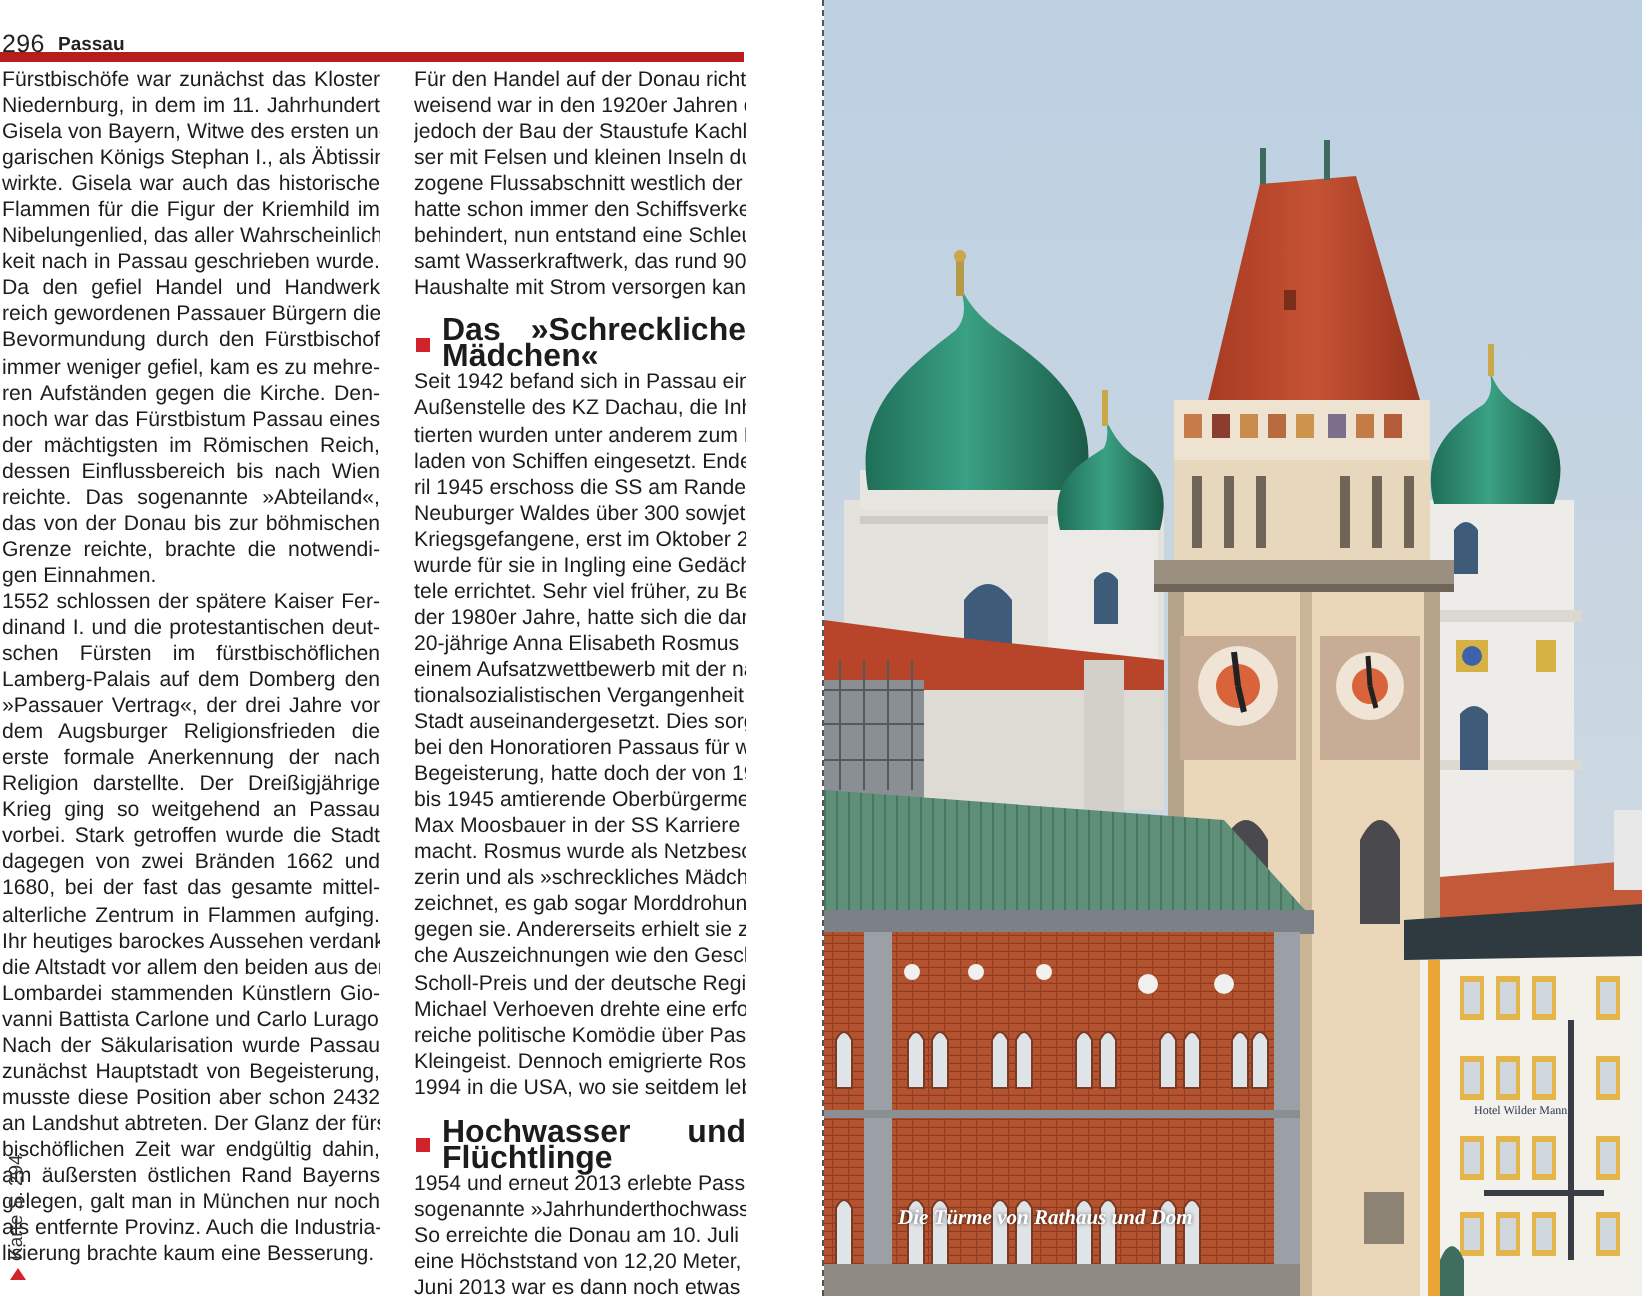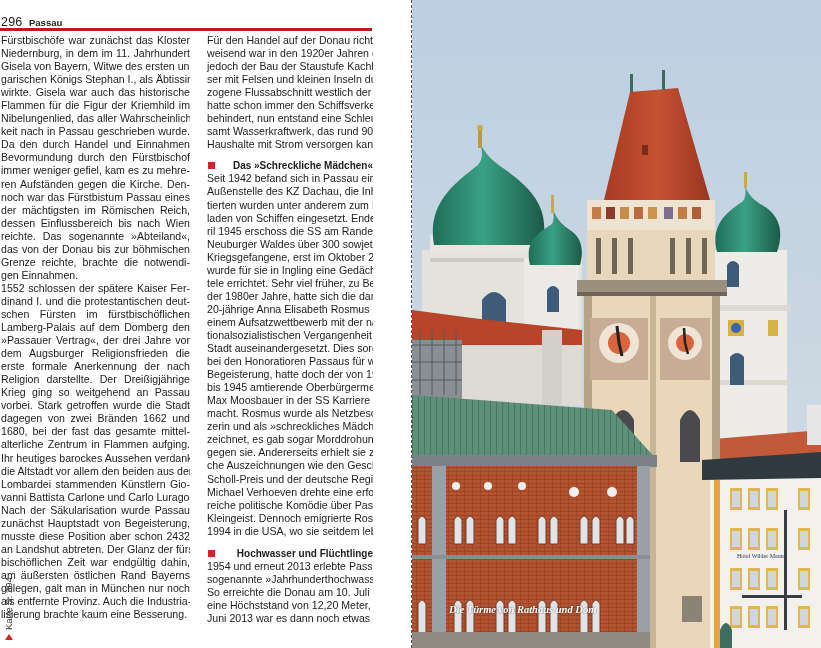--- a/index.html
+++ b/index.html
@@ -1,30 +1,30 @@
 <!DOCTYPE html>
 <html><head>
 <meta charset="utf-8">
 <style>
   * { box-sizing: border-box; margin: 0; padding: 0; }
   html, body { width: 821px; height: 648px; overflow: hidden; background: #ffffff; }
   body { position: relative; font-family: "Liberation Sans", sans-serif; color: #1a1a1a; }
 
   .page-left { position: absolute; left: 0; top: 0; width: 411px; height: 648px; background: #fff; }
-  .running-head { position: absolute; left: 0; top: 15px; width: 372px; height: 16px; border-bottom: 3px solid #b91c1c; padding-left: 40px; }
+  .running-head { position: absolute; left: 0; top: 15px; width: 372px; height: 16px; border-bottom: 5px solid #b91c1c; padding-left: 40px; }
   .page-num { position: absolute; left: 1px; top: 0px; font-size: 12.5px; color: #222; letter-spacing: 0.2px; }
   .head-title { position: absolute; left: 29px; top: 2px; font-size: 9.5px; font-weight: bold; color: #222; }
 
   .col { position: absolute; top: 34px; font-size: 10.6px; line-height: 13.05px; text-align: justify; hyphens: manual; color: #1c1c1c; }
   .col1 { left: 1px; width: 189px; }
   .col2 { left: 207px; width: 166px; }
   .col .line { display: block; text-align: justify; text-align-last: justify; white-space: nowrap; overflow: hidden; }
   .col .line.last { text-align-last: left; }
 
-  .section-head { display: flex; align-items: center; font-weight: bold; font-size: 10px; line-height: 13px; margin-top: 8px; justify-content: space-between; }
+  .section-head { display: flex; align-items: center; font-weight: bold; font-size: 16px; line-height: 13px; margin-top: 8px; justify-content: space-between; }
   .section-square { width: 7px; height: 7px; background: #d2232a; margin-right: 6px; margin-left: 1px; flex: none; }
 
   .map-ref { position: absolute; left: 3px; top: 580px; width: 14px; height: 60px; }
   .map-ref-inner { position: absolute; left: 0; top: 60px; transform: rotate(-90deg); transform-origin: 0 0; white-space: nowrap; font-size: 9.5px; color: #333; display: flex; align-items: center; }
   .map-ref-arrow { width: 0; height: 0; border-top: 4px solid transparent; border-bottom: 4px solid transparent; border-left: 6px solid #d2232a; margin-right: 4px; transform: rotate(0deg); }
 
   .gutter { position: absolute; left: 411px; top: 0; width: 0; height: 648px; border-left: 1px dashed #555; }
 
   .photo { position: absolute; left: 412px; top: 0; width: 409px; height: 648px; overflow: hidden; background: #c9d7e3; }
   .photo svg { display: block; }
@@ -42,21 +42,22 @@
 
   <div class="col col1" id="col1">
       <span class="line">Fürstbischöfe war zunächst das Kloster</span>
       <span class="line">Niedernburg, in dem im 11. Jahrhundert</span>
       <span class="line">Gisela von Bayern, Witwe des ersten un-</span>
       <span class="line">garischen Königs Stephan I., als Äbtissin</span>
       <span class="line">wirkte. Gisela war auch das historische</span>
       <span class="line">Flammen für die Figur der Kriemhild im</span>
       <span class="line">Nibelungenlied, das aller Wahrscheinlich-</span>
       <span class="line">keit nach in Passau geschrieben wurde.</span>
-      <span class="line">Da den durch Handel und Einnahmen</span>
+      <span class="line">Da den gefiel Handel und Handwerk</span>
+      <span class="line">reich gewordenen Passauer Bürgern die</span>
       <span class="line">Bevormundung durch den Fürstbischof</span>
       <span class="line">immer weniger gefiel, kam es zu mehre-</span>
       <span class="line">ren Aufständen gegen die Kirche. Den-</span>
       <span class="line">noch war das Fürstbistum Passau eines</span>
       <span class="line">der mächtigsten im Römischen Reich,</span>
       <span class="line">dessen Einflussbereich bis nach Wien</span>
       <span class="line">reichte. Das sogenannte »Abteiland«,</span>
       <span class="line">das von der Donau bis zur böhmischen</span>
       <span class="line">Grenze reichte, brachte die notwendi-</span>
       <span class="line last">gen Einnahmen.</span>

